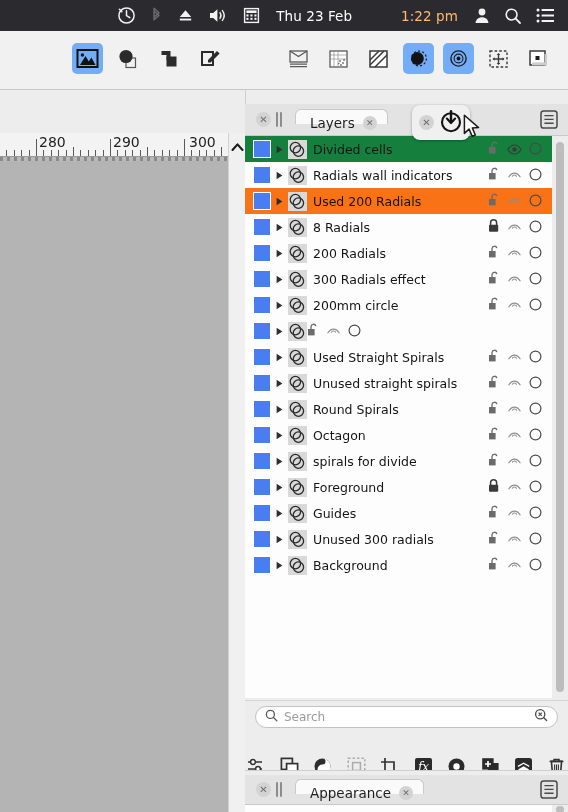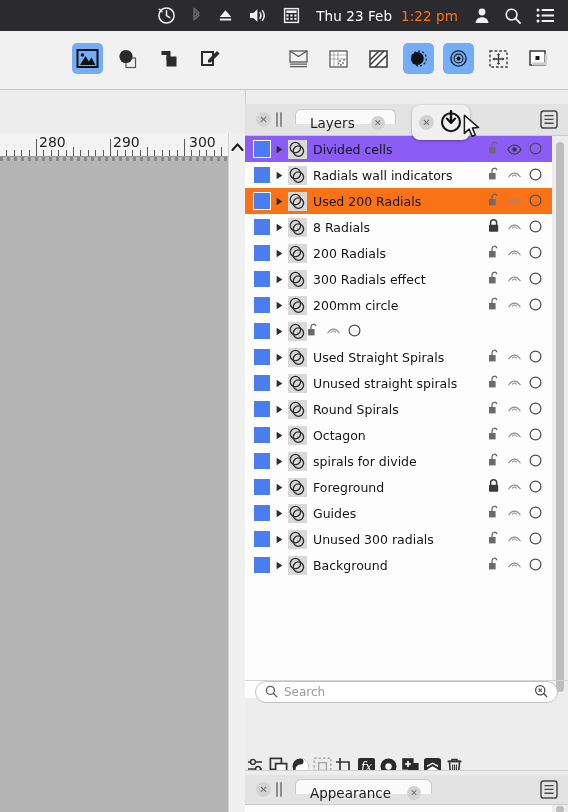--- a/index.html
+++ b/index.html
@@ -16,21 +16,21 @@
     position:absolute; left:0; top:0; width:568px; height:31px;
     background:#2b2b2f;
     display:flex; align-items:center; justify-content:flex-end;
     padding-right:6px;
   }
   .mb-item { display:flex; align-items:center; justify-content:center;
     height:31px; padding:0 7px; color:#fdfdfd; }
   .mb-item svg { display:block; }
   .mb-clock { color:#ffffff; font-size:13.5px; letter-spacing:.1px;
     padding:0 9px; white-space:nowrap; }
-  .mb-clock .dim { color:#f97316; }
+  .mb-clock .dim { color:#fdba74;margin-left:40px; }
   .bt-dim { opacity:.45; }
 
   
   .toolbar {
     position:absolute; left:0; top:31px; width:568px; height:59px;
     background:#f1f1f1; border-bottom:1px solid #c8c8c8;
   }
   .tool-left { position:absolute; left:72px; top:12px; display:flex; gap:10px; }
   .tool-right { position:absolute; right:14px; top:12px; display:flex; gap:9px; }
   .tbtn { width:31px; height:31px; border-radius:5px;
@@ -60,60 +60,60 @@
     background:#ededed; }
   .panel-tabbar { position:absolute; left:0; top:0; width:323px; height:32px;
     background:#e3e3e3; border-bottom:1px solid #c9c9c9; }
   .tabclose-left { position:absolute; left:11px; top:8px; }
   .grip { position:absolute; left:31px; top:8px; width:9px; height:15px;
     display:flex; gap:2px; }
   .grip i { width:2px; height:15px; background:#8d8d8d; display:block; border-radius:1px; }
   .tab { position:absolute; left:50px; top:5px; height:15px;
     background:#fafafa; border:1px solid #c9c9c9; border-bottom:none;
     border-radius:6px 6px 0 0;
-    display:flex; align-items:center; gap:16px; padding:12px 10px 0 14px;
+    display:flex; align-items:center; gap:8px; padding:12px 10px 0 14px;
     font-size:13.5px; color:#1d1d1d; }
   .panel-menu-btn { position:absolute; right:10px; top:6px; }
 
   .xbtn { width:15px; height:15px; border-radius:50%; background:#d3d3d3;
     display:flex; align-items:center; justify-content:center; color:#6e6e6e;
     font-size:10px; line-height:1; font-family:"DejaVu Sans", sans-serif; }
   .xbtn.tiny { width:14px; height:14px; font-size:9px; }
 
   .layer-list { position:absolute; left:0; top:32px; width:307px; height:562px;
     background:#fdfdfd; overflow:hidden; }
   .layer-row { position:relative; height:26px; display:flex; align-items:center;
     padding:0 0 0 8px; }
-  .layer-row.hover { background:#8b5cf6; }
+  .layer-row.hover { background:#15803d; }
   .layer-row.selected { background:#f97316; }
   .swatch { width:18px; height:18px; background:#4a7ef0; border:1px solid #ffffff;
     flex:none; }
   .discl { width:16px; display:flex; align-items:center; justify-content:center;
     flex:none; }
   .discl svg { display:block; }
   .thumb { width:19px; height:19px; flex:none; margin-left:1px;
     display:flex; align-items:center; justify-content:center; }
   .lname { font-size:12.5px; color:#151515; margin-left:6px;
     white-space:nowrap; overflow:hidden; text-overflow:ellipsis; flex:1; }
   .lctl { display:flex; align-items:center; gap:7px; padding-right:10px; flex:none; }
 
   .vscroll-panel { position:absolute; left:307px; top:32px; width:16px; height:562px;
     background:#ededed; }
   .vscroll-panel .thumbbar { position:absolute; left:4px; top:6px; width:8px;
     height:550px; background:#bdbdbd; border-radius:4px; }
 
-  .search-wrap { position:absolute; left:0; top:576px; width:323px; height:32px;
-    border-top:1px solid #d5d5d5; display:flex; align-items:flex-start;
+  .search-wrap { position:absolute; left:0; top:596px; width:323px; height:32px;
+    border-top:1px solid #d5d5d5; display:flex; align-items:center;
     padding:0 10px; }
   .search-box { flex:1; height:22px; background:#ffffff; border:1px solid #c3c3c3;
     border-radius:11px; display:flex; align-items:center; gap:6px; padding:0 9px; }
   .search-txt { font-size:12px; color:#9a9a9a; flex:1; }
 
   .bottom-tools { position:absolute; left:0; top:642px; width:323px; height:40px;
-    display:flex; align-items:center; justify-content:flex-start; }
+    display:flex; align-items:center; justify-content:space-between; }
   .btool { width:22px; height:22px; display:flex; align-items:center;
     justify-content:center; }
   .btool.disabled { opacity:.35; }
 
   
   .floater { position:absolute; left:412px; top:105px; width:58px; height:35px;
     background:#f0f0f0; border-radius:8px;
     box-shadow:0 1px 3px rgba(0,0,0,.33);
     display:flex; align-items:center; gap:4px; padding-left:7px; }
   .cursor { position:absolute; left:463px; top:114px; }

